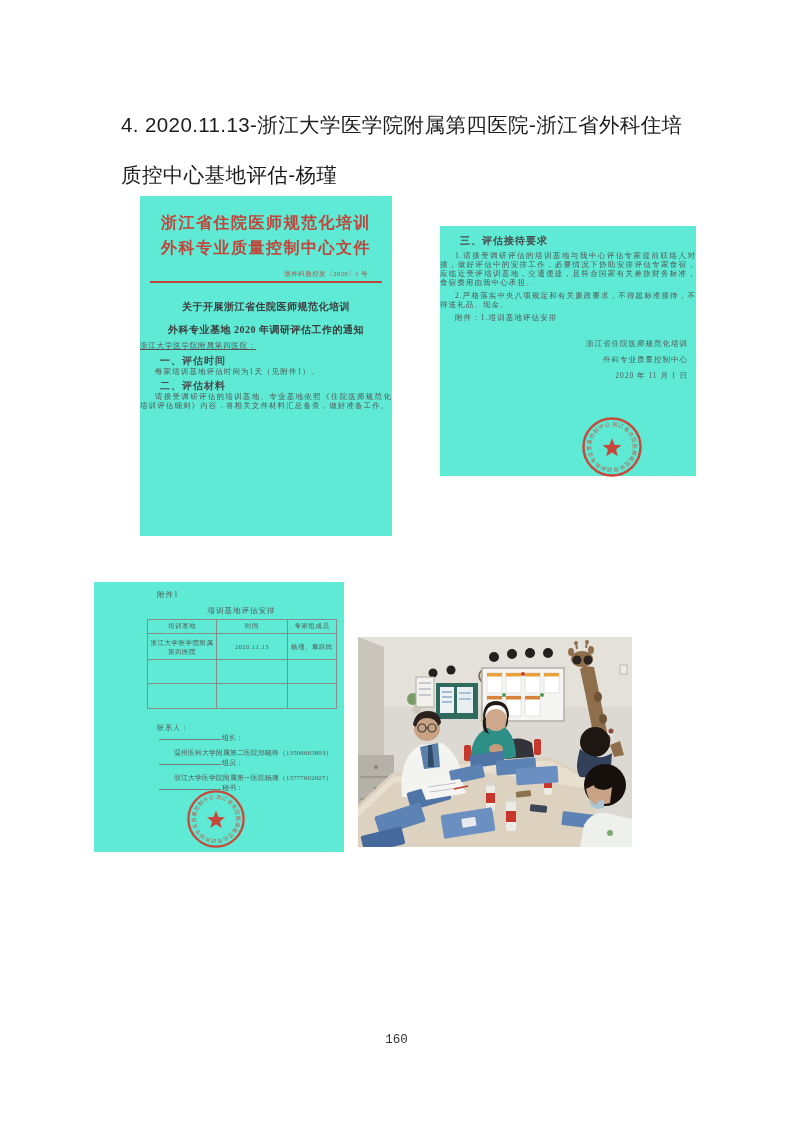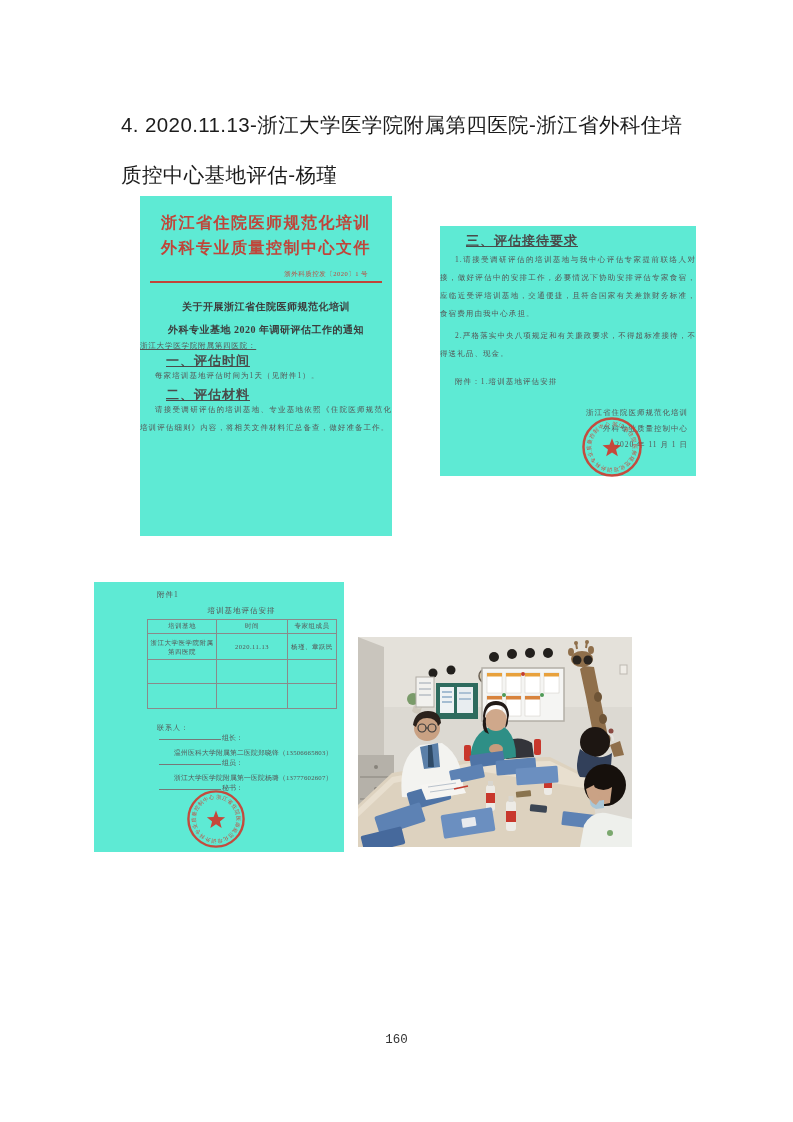--- a/index.html
+++ b/index.html
@@ -29,25 +29,25 @@
   .red-rule { margin:2px auto 0 auto; width:232px; border-bottom:2px solid #c0453a; }
   .notice-title {
     margin-top:16px; text-align:center; font-weight:bold; color:#3c3c3c;
     font-size:10px; line-height:15px; letter-spacing:0.5px;
   }
   .addressee {
     margin-top:4px; font-size:7.5px; letter-spacing:0.8px;
     text-decoration:underline; color:#555;
   }
   .body-p {
-    margin-top:4px; font-size:7.5px; line-height:18px; letter-spacing:1.1px;
+    margin-top:4px; font-size:7.5px; line-height:9px; letter-spacing:1.1px;
     text-align:justify; text-indent:2em; color:#555;
   }
-  .sub-head { margin-top:3px; font-size:13px; line-height:13px; letter-spacing:1px;
-    text-indent:2em; font-weight:bold; color:#4a4a4a;text-decoration:underline; }
+  .sub-head { margin-top:3px; font-size:10px; line-height:13px; letter-spacing:1px;
+    text-indent:2em; font-weight:bold; color:#4a4a4a; }
   
   .notice-right { left:440px; top:226px; width:256px; height:250px; }
   .signer { margin-top:14px; text-align:right; padding-right:8px;
     font-size:7.5px; line-height:16px; letter-spacing:1px; color:#555; }
   .seal { position:absolute; }
   
   .attach { left:94px; top:582px; width:250px; height:270px; }
   .attach-label { margin:8px 0 0 63px; font-size:7.5px; color:#555; letter-spacing:1px; }
   .tbl-title { margin-top:6px; width:189px; margin-left:53px; text-align:center;
     font-size:7.5px; letter-spacing:1px; color:#555; }
@@ -93,21 +93,21 @@
     <div class="sub-head">一、评估时间</div>
     <div class="body-p" style="margin-top:0;">每家培训基地评估时间为1天（见附件1）。</div>
     <div class="sub-head">二、评估材料</div>
     <div class="body-p" style="margin-top:0;">请接受调研评估的培训基地、专业基地依照《住院医师规范化培训评估细则》内容，将相关文件材料汇总备查，做好准备工作。</div>
   </div>
 
   <div class="scan notice-right scan-blur">
     <div class="sub-head" style="margin-top:8px;">三、评估接待要求</div>
     <div class="body-p">1.请接受调研评估的培训基地与我中心评估专家提前联络人对接，做好评估中的安排工作，必要情况下协助安排评估专家食宿，应临近受评培训基地，交通便捷，且符合国家有关差旅财务标准，食宿费用由我中心承担。</div>
     <div class="body-p">2.严格落实中央八项规定和有关廉政要求，不得超标准接待，不得送礼品、现金。</div>
-    <div class="body-p" style="margin-top:10px;">附件：1.培训基地评估安排</div>
+    <div class="body-p" style="margin-top:4px;">附件：1.培训基地评估安排</div>
     <div class="signer">
       <div>浙江省住院医师规范化培训</div>
       <div>外科专业质量控制中心</div>
       <div>2020 年 11 月 1 日</div>
     </div>
   </div>
 
   <svg class="seal" style="left:581px; top:416px;" width="62" height="62" viewBox="0 0 100 100">
     <defs>
         <path id="sealA" d="M50,16 a34,34 0 1,1 -0.01,0"></path>

